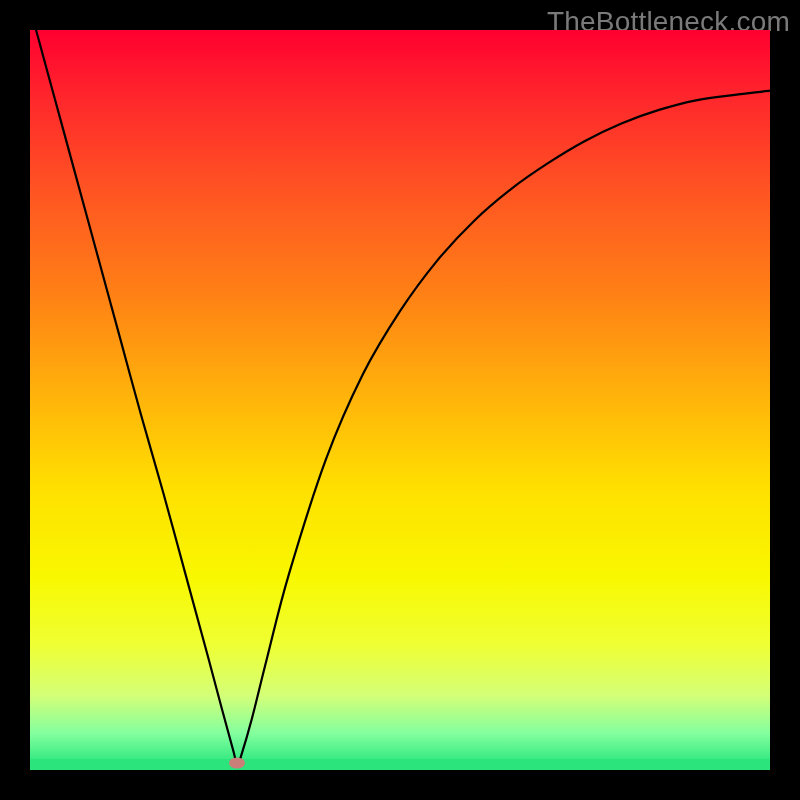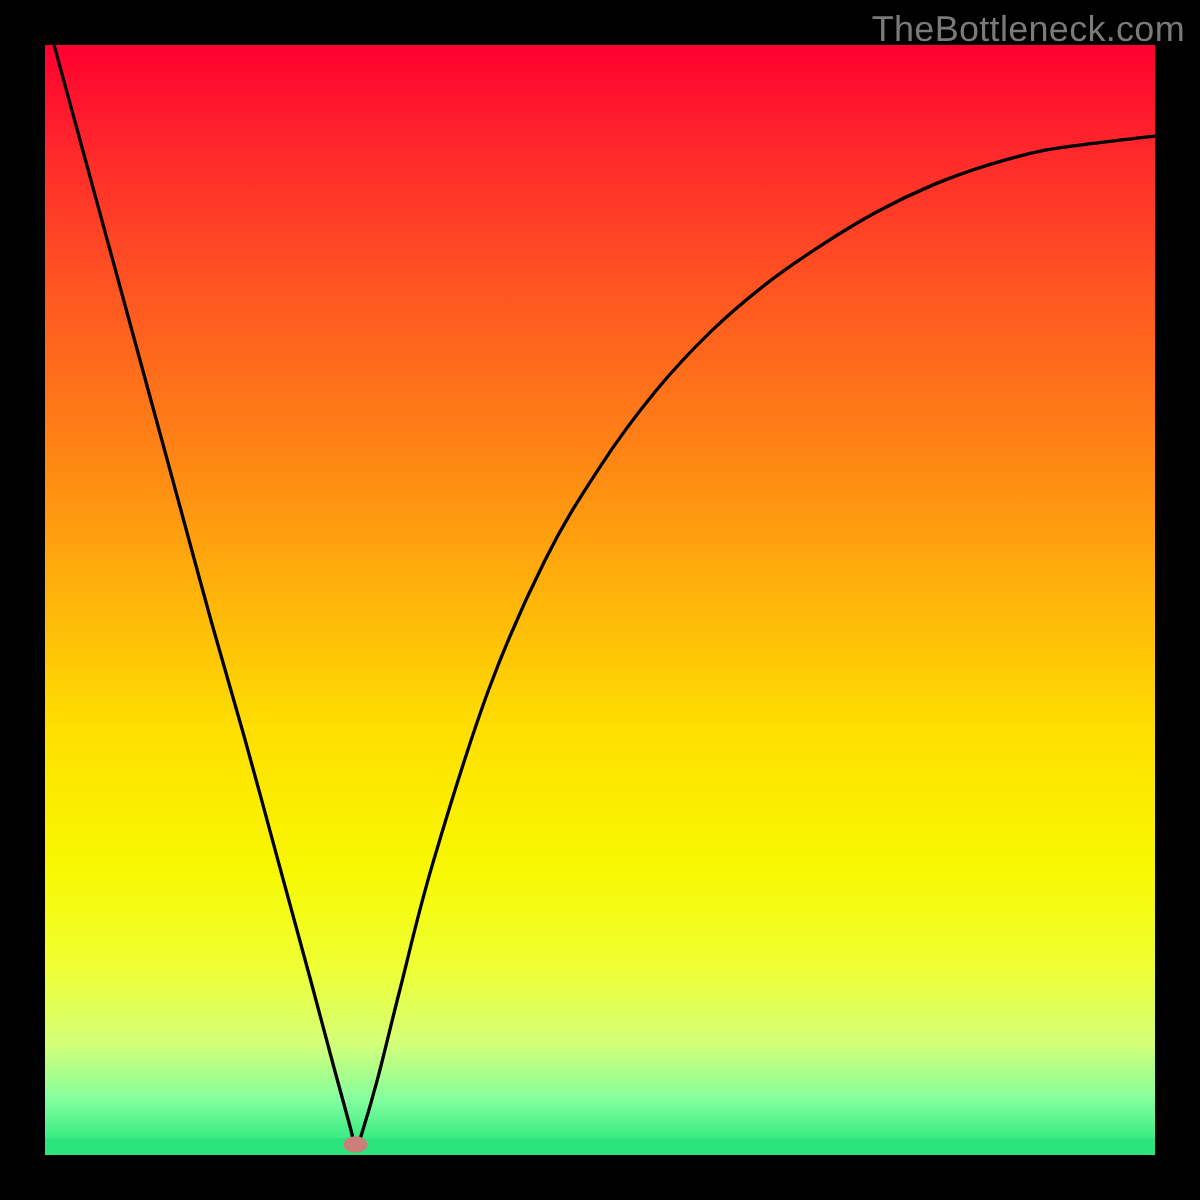--- a/index.html
+++ b/index.html
@@ -61,21 +61,21 @@
     height: 11px;
     border-radius: 50%;
     background: #cb7f79;
     transform: translate(-50%, -50%);
   }
   .watermark {
     position: absolute;
     top: 6px;
     right: 10px;
     color: #7a7a7a;
-    font-size: 24px;
+    font-size: 28px;
     font-weight: 500;
     letter-spacing: 0.2px;
     user-select: none;
     text-align: right;
   }
 </style>
 </head>
 <body>
 
 <div class="frame">

